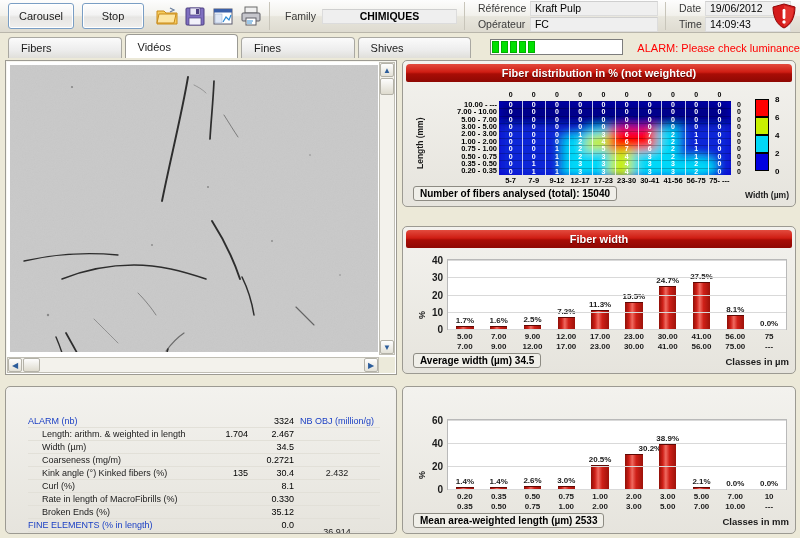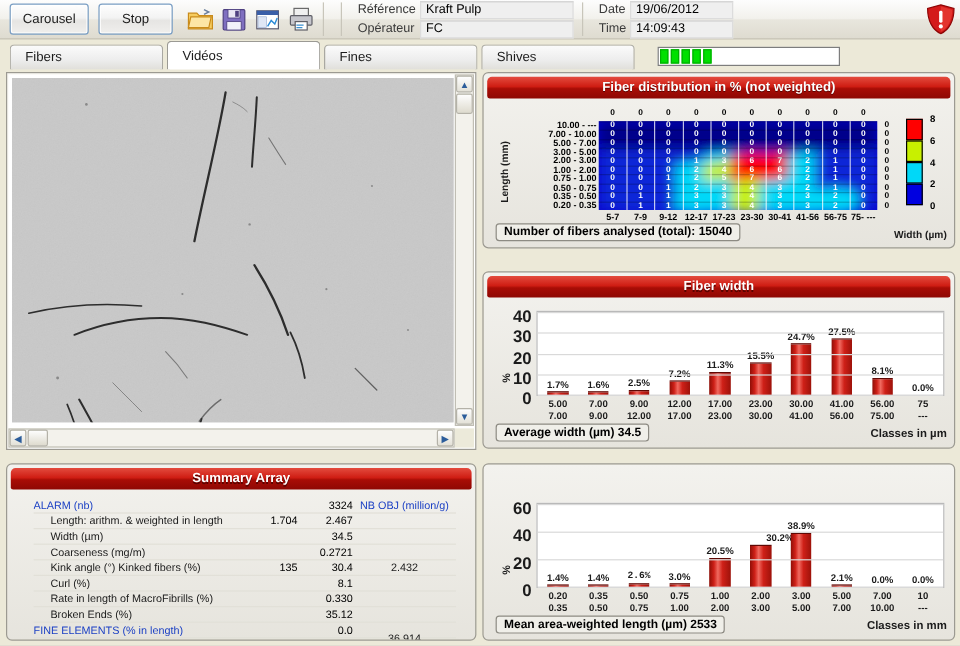--- a/index.html
+++ b/index.html
@@ -129,21 +129,21 @@
                white-space: nowrap; }
   .cbar-seg { position: absolute; width: 14px; }
   .cbar-tick { position: absolute; font-size: 8px; font-weight: bold; color: #000; }
 
   
   .bar { position: absolute; bottom: 0;
          background: linear-gradient(to right,#8e0f07 0%,#cf2018 22%,#f06a60 40%,#cf2018 62%,#9d120a 100%);
          border-top: 1px solid #5f0804; }
   .bar-lbl { position: absolute; font-size: 8px; font-weight: bold; color: #1b1b1b; white-space: nowrap;
              text-align: center; }
-  .y-tick { position: absolute; font-size: 14px; font-weight: bold; color: #1b1b1b; text-align: right; }
+  .y-tick { position: absolute; font-size: 10px; font-weight: bold; color: #1b1b1b; text-align: right; }
   .gridline { position: absolute; height: 1px; background: #d9d9d9; }
   .x-cat { position: absolute; font-size: 8px; font-weight: bold; color: #1b1b1b; text-align: center;
            line-height: 10px; white-space: pre-line; }
 
   
   .sum-tbl { position: absolute; left: 22px; top: 6px; width: 352px; font-size: 9px; }
   .sum-row { display: flex; height: 13px; align-items: center; border-bottom: 1px solid #e2e0d8; }
   .sum-name { width: 178px; color: #1b1b1b; white-space: nowrap; overflow: hidden; }
   .sum-name.hdr { color: #1a3fc4; font-weight: normal; }
   .sum-a { width: 46px; text-align: right; padding-right: 4px; }
@@ -190,20 +190,26 @@
           <rect x="5" y="2" width="12" height="6" fill="#f0f0f0" stroke="#6a6a6a"></rect>
           <rect x="2" y="8" width="18" height="8" rx="1" fill="#c6c6cc" stroke="#5e5e66"></rect>
           <rect x="6" y="13" width="10" height="7" fill="#ffffff" stroke="#5e5e66"></rect>
           <path d="M7 16 h6 M7 18 h5" stroke="#3b8fd0" stroke-width="1"></path>
         </svg>
       </span>
     </div>
 
     <div class="tb-sep"></div>
 
+    <div class="field-group" style="margin-left:2px;">
+      <div class="field-row">
+        <span class="field-lbl">Family</span>
+        <span class="field-val center" style="width:135px;">CHIMIQUES</span>
+      </div>
+    </div>
 
     <div class="tb-sep"></div>
 
     <div class="field-group">
       <div class="field-row">
         <span class="field-lbl" style="width:58px;">Référence</span>
         <span class="field-val" style="width:128px;">Kraft Pulp</span>
       </div>
       <div class="field-row">
         <span class="field-lbl" style="width:58px;">Opérateur</span>
@@ -239,20 +245,21 @@
     <div class="tab active">Vidéos</div>
     <div class="tab">Fines</div>
     <div class="tab">Shives</div>
     <div class="progbar" id="progbar">
         <div class="progseg"></div>
         <div class="progseg"></div>
         <div class="progseg"></div>
         <div class="progseg"></div>
         <div class="progseg"></div>
       </div>
+    <div class="alarm-txt">ALARM: Please check luminance</div>
   </div>
 
   <div class="video-panel">
     <div class="video-inner">
       <svg width="368" height="287" viewBox="0 0 368 287">
         <defs>
           <filter id="grain">
             <feTurbulence type="fractalNoise" baseFrequency="0.9" numOctaves="3" result="n"></feTurbulence>
             <feColorMatrix type="saturate" values="0"></feColorMatrix>
             <feComponentTransfer>
@@ -617,21 +624,21 @@
           <div class="y-tick" style="left: 20px; width: 20px; top: 52px;">20</div>
           <div class="y-tick" style="left: 20px; width: 20px; top: 29px;">40</div>
           <div class="y-tick" style="left: 20px; width: 20px; top: 6px;">60</div>
         </div>
       <div id="l-bars">
           <div class="bar" style="left: 53.112px; top: 78.39px; width: 17.576px; height: 1.61px;"></div>
           <div class="bar-lbl" style="left: 42px; width: 39.8px; top: 68.39px;">1.4%</div>
           <div class="bar" style="left: 86.912px; top: 78.39px; width: 17.576px; height: 1.61px;"></div>
           <div class="bar-lbl" style="left: 75.8px; width: 39.8px; top: 68.39px;">1.4%</div>
           <div class="bar" style="left: 120.712px; top: 77.01px; width: 17.576px; height: 2.99px;"></div>
-          <div class="bar-lbl" style="left: 109.6px; width: 39.8px; top: 67.01px; font-family: Liberation Mono, monospace;">2.6%</div>
+          <div class="bar-lbl" style="left: 109.6px; width: 39.8px; top: 67.01px;">2.6%</div>
           <div class="bar" style="left: 154.512px; top: 76.55px; width: 17.576px; height: 3.45px;"></div>
           <div class="bar-lbl" style="left: 143.4px; width: 39.8px; top: 66.55px;">3.0%</div>
           <div class="bar" style="left: 188.312px; top: 56.425px; width: 17.576px; height: 23.575px;"></div>
           <div class="bar-lbl" style="left: 177.2px; width: 39.8px; top: 46.425px;">20.5%</div>
           <div class="bar" style="left: 222.112px; top: 45.27px; width: 17.576px; height: 34.73px;"></div>
           <div class="bar-lbl" style="left: 227px; width: 39.8px; top: 35.27px;">30.2%</div>
           <div class="bar" style="left: 255.912px; top: 35.265px; width: 17.576px; height: 44.735px;"></div>
           <div class="bar-lbl" style="left: 244.8px; width: 39.8px; top: 25.265px;">38.9%</div>
           <div class="bar" style="left: 289.712px; top: 77.585px; width: 17.576px; height: 2.415px;"></div>
           <div class="bar-lbl" style="left: 278.6px; width: 39.8px; top: 67.585px;">2.1%</div>
@@ -663,21 +670,20 @@
       <div class="badge" style="left:10px; bottom:5px;">Mean area-weighted length (µm) 2533</div>
       <div class="corner-lbl" style="right:6px; bottom:6px;">Classes in mm</div>
     <div class="gridline" style="left: 45px; top: 80px; width: 338px;"></div>
         <div class="gridline" style="left: 45px; top: 57px; width: 338px;"></div>
         <div class="gridline" style="left: 45px; top: 34px; width: 338px;"></div>
         <div class="gridline" style="left: 45px; top: 11px; width: 338px;"></div>
       </div>
   </div>
 
   <div class="panel" style="left:5px; top:386px; width:392px; height:148px;">
-    <div class="panel-hd">Summary Array</div>
     <div class="panel-body">
       <div class="sum-tbl" id="sum-tbl">
           <div class="sum-row">
             <div class="sum-name hdr">ALARM  (nb)</div>
             <div class="sum-a"></div>
             <div class="sum-b">3324</div>
             <div class="sum-c sum-obj-hdr">NB OBJ (million/g)</div>
           </div>
           <div class="sum-row">
             <div class="sum-name indent">Length: arithm. &amp; weighted in length</div>

